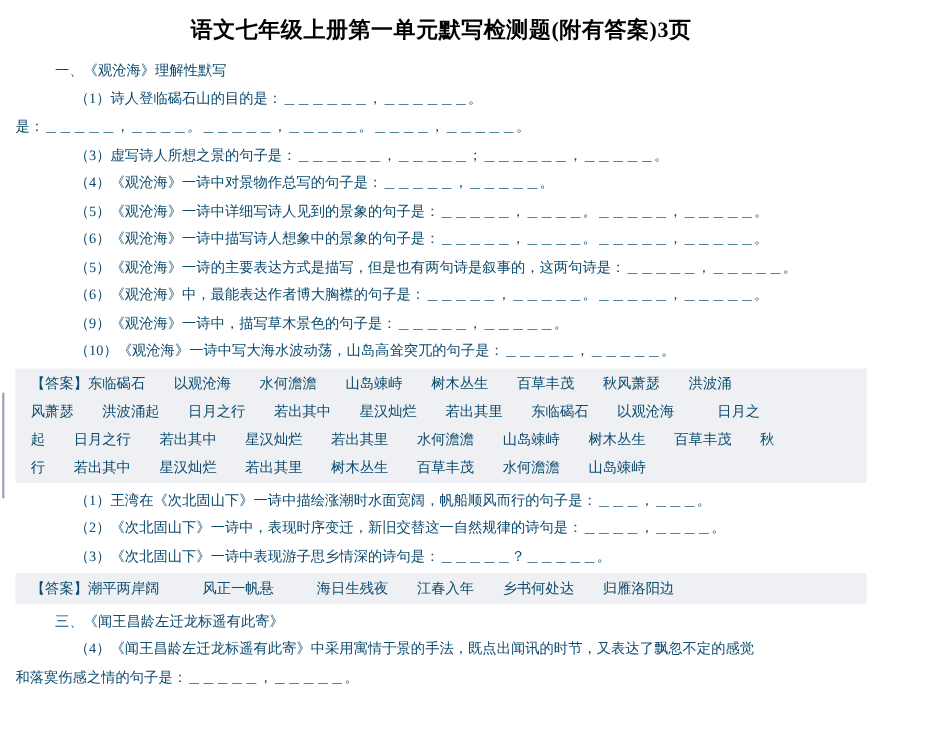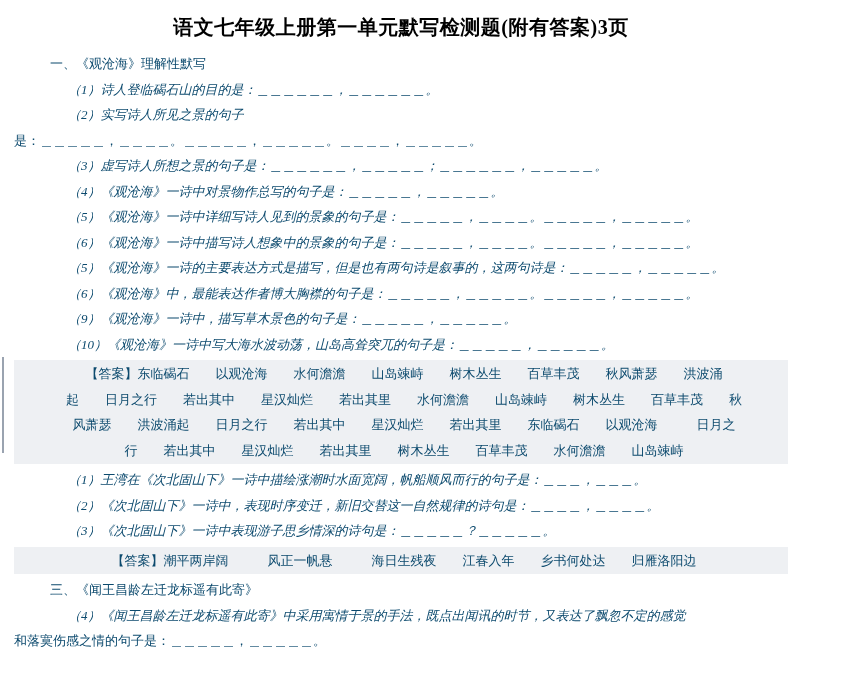--- a/index.html
+++ b/index.html
@@ -11,54 +11,53 @@
   .page{position:relative;width:796px;height:679px;box-sizing:border-box;padding:8px 8px 0 14px;}
   .title{
     text-align:center;font-size:20px;font-weight:bold;color:#000000;
     font-family:"Liberation Serif","DejaVu Serif",serif;
     letter-spacing:0.5px;margin:6px 0 10px 0;
   }
   .ln{
     font-size:13px;line-height:25.5px;color:#0c4a6e;
     white-space:pre-wrap;word-break:break-all;
   }
-  .ind1{padding-left:54px;font-style:italic;}
+  .ind1{padding-left:54px;}
   .ind2{padding-left:36px;}
   .ind0{padding-left:0px;}
   .ansblock{background:#eef0f3;padding:1px 8px 1px 14px;margin:3px 0;}
-  .ansblock .ln{padding-left:0;text-align:center;}
+  .ansblock .ln{padding-left:0;}
   .leftmark{
     position:absolute;left:2px;top:357px;width:6px;height:96px;
     border-left:2px solid #9aa3b0;
   }
 </style>
 </head>
 <body>
 
 <div class="page">
 
   <div class="title">语文七年级上册第一单元默写检测题(附有答案)3页</div>
 
   <div class="ln ind2">一、《观沧海》理解性默写</div>
   <div class="ln ind1">（1）诗人登临碣石山的目的是：＿＿＿＿＿＿，＿＿＿＿＿＿。</div>
-  <div class="ln ind1">（2）实写诗人所见之景的句子</div>
   <div class="ln ind0">是：＿＿＿＿＿，＿＿＿＿。＿＿＿＿＿，＿＿＿＿＿。＿＿＿＿，＿＿＿＿＿。</div>
   <div class="ln ind1">（3）虚写诗人所想之景的句子是：＿＿＿＿＿＿，＿＿＿＿＿；＿＿＿＿＿＿，＿＿＿＿＿。</div>
   <div class="ln ind1">（4）《观沧海》一诗中对景物作总写的句子是：＿＿＿＿＿，＿＿＿＿＿。</div>
   <div class="ln ind1">（5）《观沧海》一诗中详细写诗人见到的景象的句子是：＿＿＿＿＿，＿＿＿＿。＿＿＿＿＿，＿＿＿＿＿。</div>
   <div class="ln ind1">（6）《观沧海》一诗中描写诗人想象中的景象的句子是：＿＿＿＿＿，＿＿＿＿。＿＿＿＿＿，＿＿＿＿＿。</div>
   <div class="ln ind1">（5）《观沧海》一诗的主要表达方式是描写，但是也有两句诗是叙事的，这两句诗是：＿＿＿＿＿，＿＿＿＿＿。</div>
   <div class="ln ind1">（6）《观沧海》中，最能表达作者博大胸襟的句子是：＿＿＿＿＿，＿＿＿＿＿。＿＿＿＿＿，＿＿＿＿＿。</div>
   <div class="ln ind1">（9）《观沧海》一诗中，描写草木景色的句子是：＿＿＿＿＿，＿＿＿＿＿。</div>
   <div class="ln ind1">（10）《观沧海》一诗中写大海水波动荡，山岛高耸突兀的句子是：＿＿＿＿＿，＿＿＿＿＿。</div>
 
   <div class="ansblock">
     <div class="ln">【答案】东临碣石　　以观沧海　　水何澹澹　　山岛竦峙　　树木丛生　　百草丰茂　　秋风萧瑟　　洪波涌</div>
+    <div class="ln">风萧瑟　　洪波涌起　　日月之行　　若出其中　　星汉灿烂　　若出其里　　东临碣石　　以观沧海　　　日月之</div>
     <div class="ln">起　　日月之行　　若出其中　　星汉灿烂　　若出其里　　水何澹澹　　山岛竦峙　　树木丛生　　百草丰茂　　秋</div>
-    <div class="ln">风萧瑟　　洪波涌起　　日月之行　　若出其中　　星汉灿烂　　若出其里　　东临碣石　　以观沧海　　　日月之</div>
     <div class="ln">行　　若出其中　　星汉灿烂　　若出其里　　树木丛生　　百草丰茂　　水何澹澹　　山岛竦峙</div>
   </div>
 
   <div class="ln ind1">（1）王湾在《次北固山下》一诗中描绘涨潮时水面宽阔，帆船顺风而行的句子是：＿＿＿，＿＿＿。</div>
   <div class="ln ind1">（2）《次北固山下》一诗中，表现时序变迁，新旧交替这一自然规律的诗句是：＿＿＿＿，＿＿＿＿。</div>
   <div class="ln ind1">（3）《次北固山下》一诗中表现游子思乡情深的诗句是：＿＿＿＿＿？＿＿＿＿＿。</div>
 
   <div class="ansblock">
     <div class="ln">【答案】潮平两岸阔　　　风正一帆悬　　　海日生残夜　　江春入年　　乡书何处达　　归雁洛阳边</div>
   </div>

